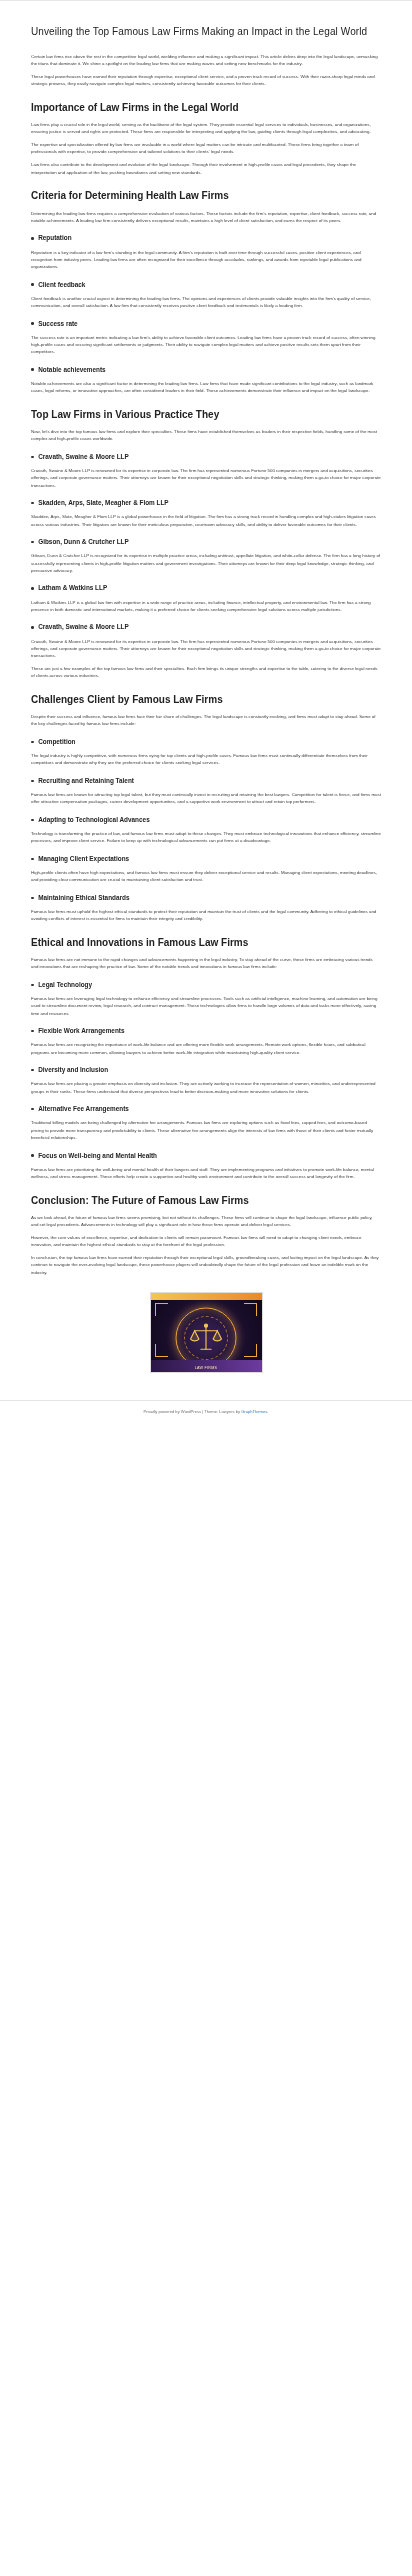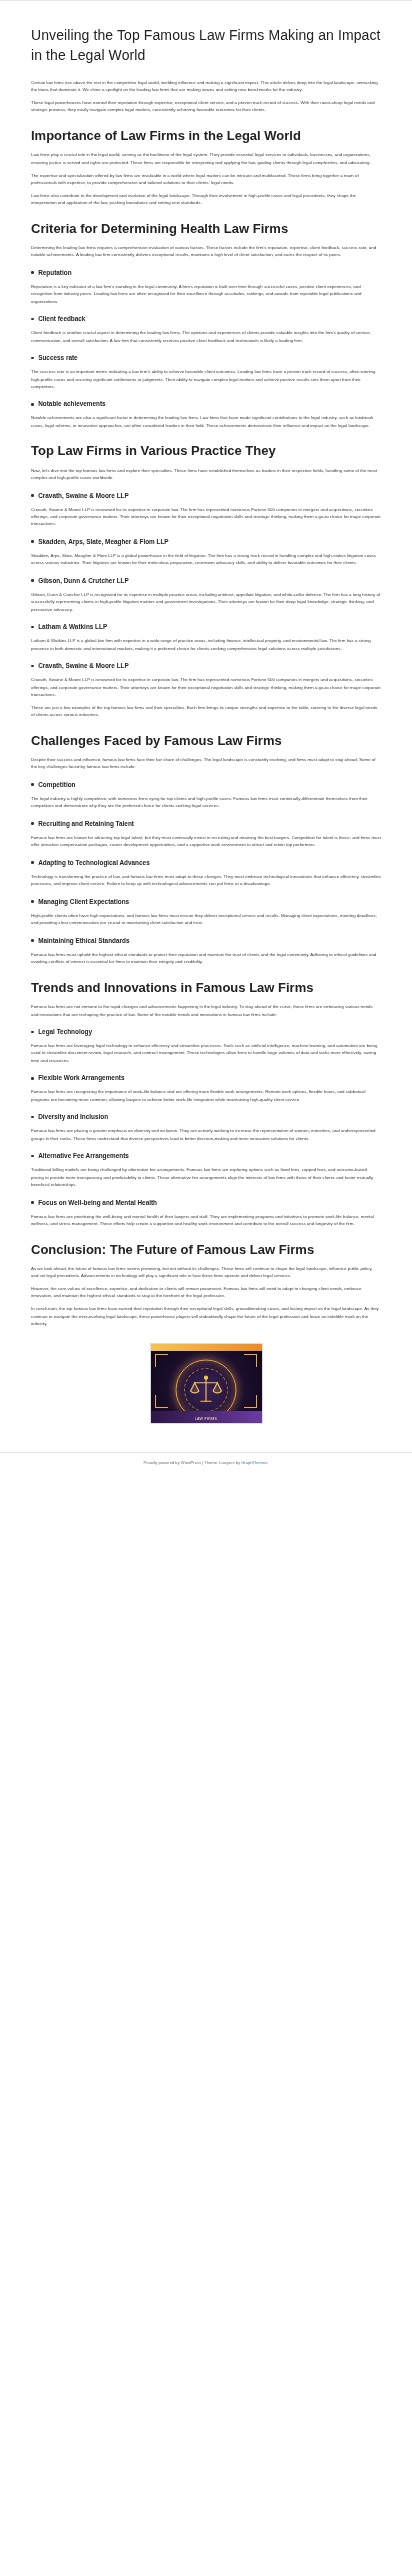--- a/index.html
+++ b/index.html
@@ -24,29 +24,29 @@
   .topline {
     height: 3.1px;
     width: 100%;
     background: #ffffff;
     border-top: 0.5px solid #e8e8e8;
   }
   .content {
     padding: 15.5px 31px 5.2px 31px;
   }
   h1.article-title {
-    font-size: 14px;
+    font-size: 10px;
     line-height: 1.45;
     font-weight: 400;
     color: #222;
     margin: 6.2px 0 13.4px 0;
     letter-spacing: 0.1px;
   }
   h2.section {
-    font-size: 13px;
+    font-size: 10px;
     font-weight: bold;
     color: #222;
     margin: 13.4px 0 6.2px 0;
     line-height: 1.4;
   }
   h3.sub {
     font-size: 6.4px;
     font-weight: bold;
     color: #222;
     margin: 10.3px 0 5.2px 0;
@@ -234,39 +234,39 @@
     <p>Gibson, Dunn &amp; Crutcher LLP is recognized for its expertise in multiple practice areas, including antitrust, appellate litigation, and white-collar defense. The firm has a long history of successfully representing clients in high-profile litigation matters and government investigations. Their attorneys are known for their deep legal knowledge, strategic thinking, and persuasive advocacy.</p>
 
     <div class="firm-title">Latham &amp; Watkins LLP</div>
     <p>Latham &amp; Watkins LLP is a global law firm with expertise in a wide range of practice areas, including finance, intellectual property, and environmental law. The firm has a strong presence in both domestic and international markets, making it a preferred choice for clients seeking comprehensive legal solutions across multiple jurisdictions.</p>
 
     <div class="firm-title">Cravath, Swaine &amp; Moore LLP</div>
     <p>Cravath, Swaine &amp; Moore LLP is renowned for its expertise in corporate law. The firm has represented numerous Fortune 500 companies in mergers and acquisitions, securities offerings, and corporate governance matters. Their attorneys are known for their exceptional negotiation skills and strategic thinking, making them a go-to choice for major corporate transactions.</p>
 
     <p>These are just a few examples of the top famous law firms and their specialties. Each firm brings its unique strengths and expertise to the table, catering to the diverse legal needs of clients across various industries.</p>
 
-    <h2 class="section">Challenges Faced by Famous Law Firms</h2>
+    <h2 class="section">Challenges Client by Famous Law Firms</h2>
     <p>Despite their success and influence, famous law firms face their fair share of challenges. The legal landscape is constantly evolving, and firms must adapt to stay ahead. Some of the key challenges faced by famous law firms include:</p>
 
     <h3 class="sub">Competition</h3>
     <p>The legal industry is highly competitive, with numerous firms vying for top clients and high-profile cases. Famous law firms must continually differentiate themselves from their competitors and demonstrate why they are the preferred choice for clients seeking legal services.</p>
 
     <h3 class="sub">Recruiting and Retaining Talent</h3>
     <p>Famous law firms are known for attracting top legal talent, but they must continually invest in recruiting and retaining the best lawyers. Competition for talent is fierce, and firms must offer attractive compensation packages, career development opportunities, and a supportive work environment to attract and retain top performers.</p>
 
     <h3 class="sub">Adapting to Technological Advances</h3>
     <p>Technology is transforming the practice of law, and famous law firms must adapt to these changes. They must embrace technological innovations that enhance efficiency, streamline processes, and improve client service. Failure to keep up with technological advancements can put firms at a disadvantage.</p>
 
     <h3 class="sub">Managing Client Expectations</h3>
     <p>High-profile clients often have high expectations, and famous law firms must ensure they deliver exceptional service and results. Managing client expectations, meeting deadlines, and providing clear communication are crucial to maintaining client satisfaction and trust.</p>
 
     <h3 class="sub">Maintaining Ethical Standards</h3>
     <p>Famous law firms must uphold the highest ethical standards to protect their reputation and maintain the trust of clients and the legal community. Adhering to ethical guidelines and avoiding conflicts of interest is essential for firms to maintain their integrity and credibility.</p>
 
-    <h2 class="section">Trends and Innovations in Famous Law Firms</h2>
+    <h2 class="section">Ethical and Innovations in Famous Law Firms</h2>
     <p>Famous law firms are not immune to the rapid changes and advancements happening in the legal industry. To stay ahead of the curve, these firms are embracing various trends and innovations that are reshaping the practice of law. Some of the notable trends and innovations in famous law firms include:</p>
 
     <h3 class="sub">Legal Technology</h3>
     <p>Famous law firms are leveraging legal technology to enhance efficiency and streamline processes. Tools such as artificial intelligence, machine learning, and automation are being used to streamline document review, legal research, and contract management. These technologies allow firms to handle large volumes of data and tasks more effectively, saving time and resources.</p>
 
     <h3 class="sub">Flexible Work Arrangements</h3>
     <p>Famous law firms are recognizing the importance of work-life balance and are offering more flexible work arrangements. Remote work options, flexible hours, and sabbatical programs are becoming more common, allowing lawyers to achieve better work-life integration while maintaining high-quality client service.</p>
 
     <h3 class="sub">Diversity and Inclusion</h3>
     <p>Famous law firms are placing a greater emphasis on diversity and inclusion. They are actively working to increase the representation of women, minorities, and underrepresented groups in their ranks. These firms understand that diverse perspectives lead to better decision-making and more innovative solutions for clients.</p>

